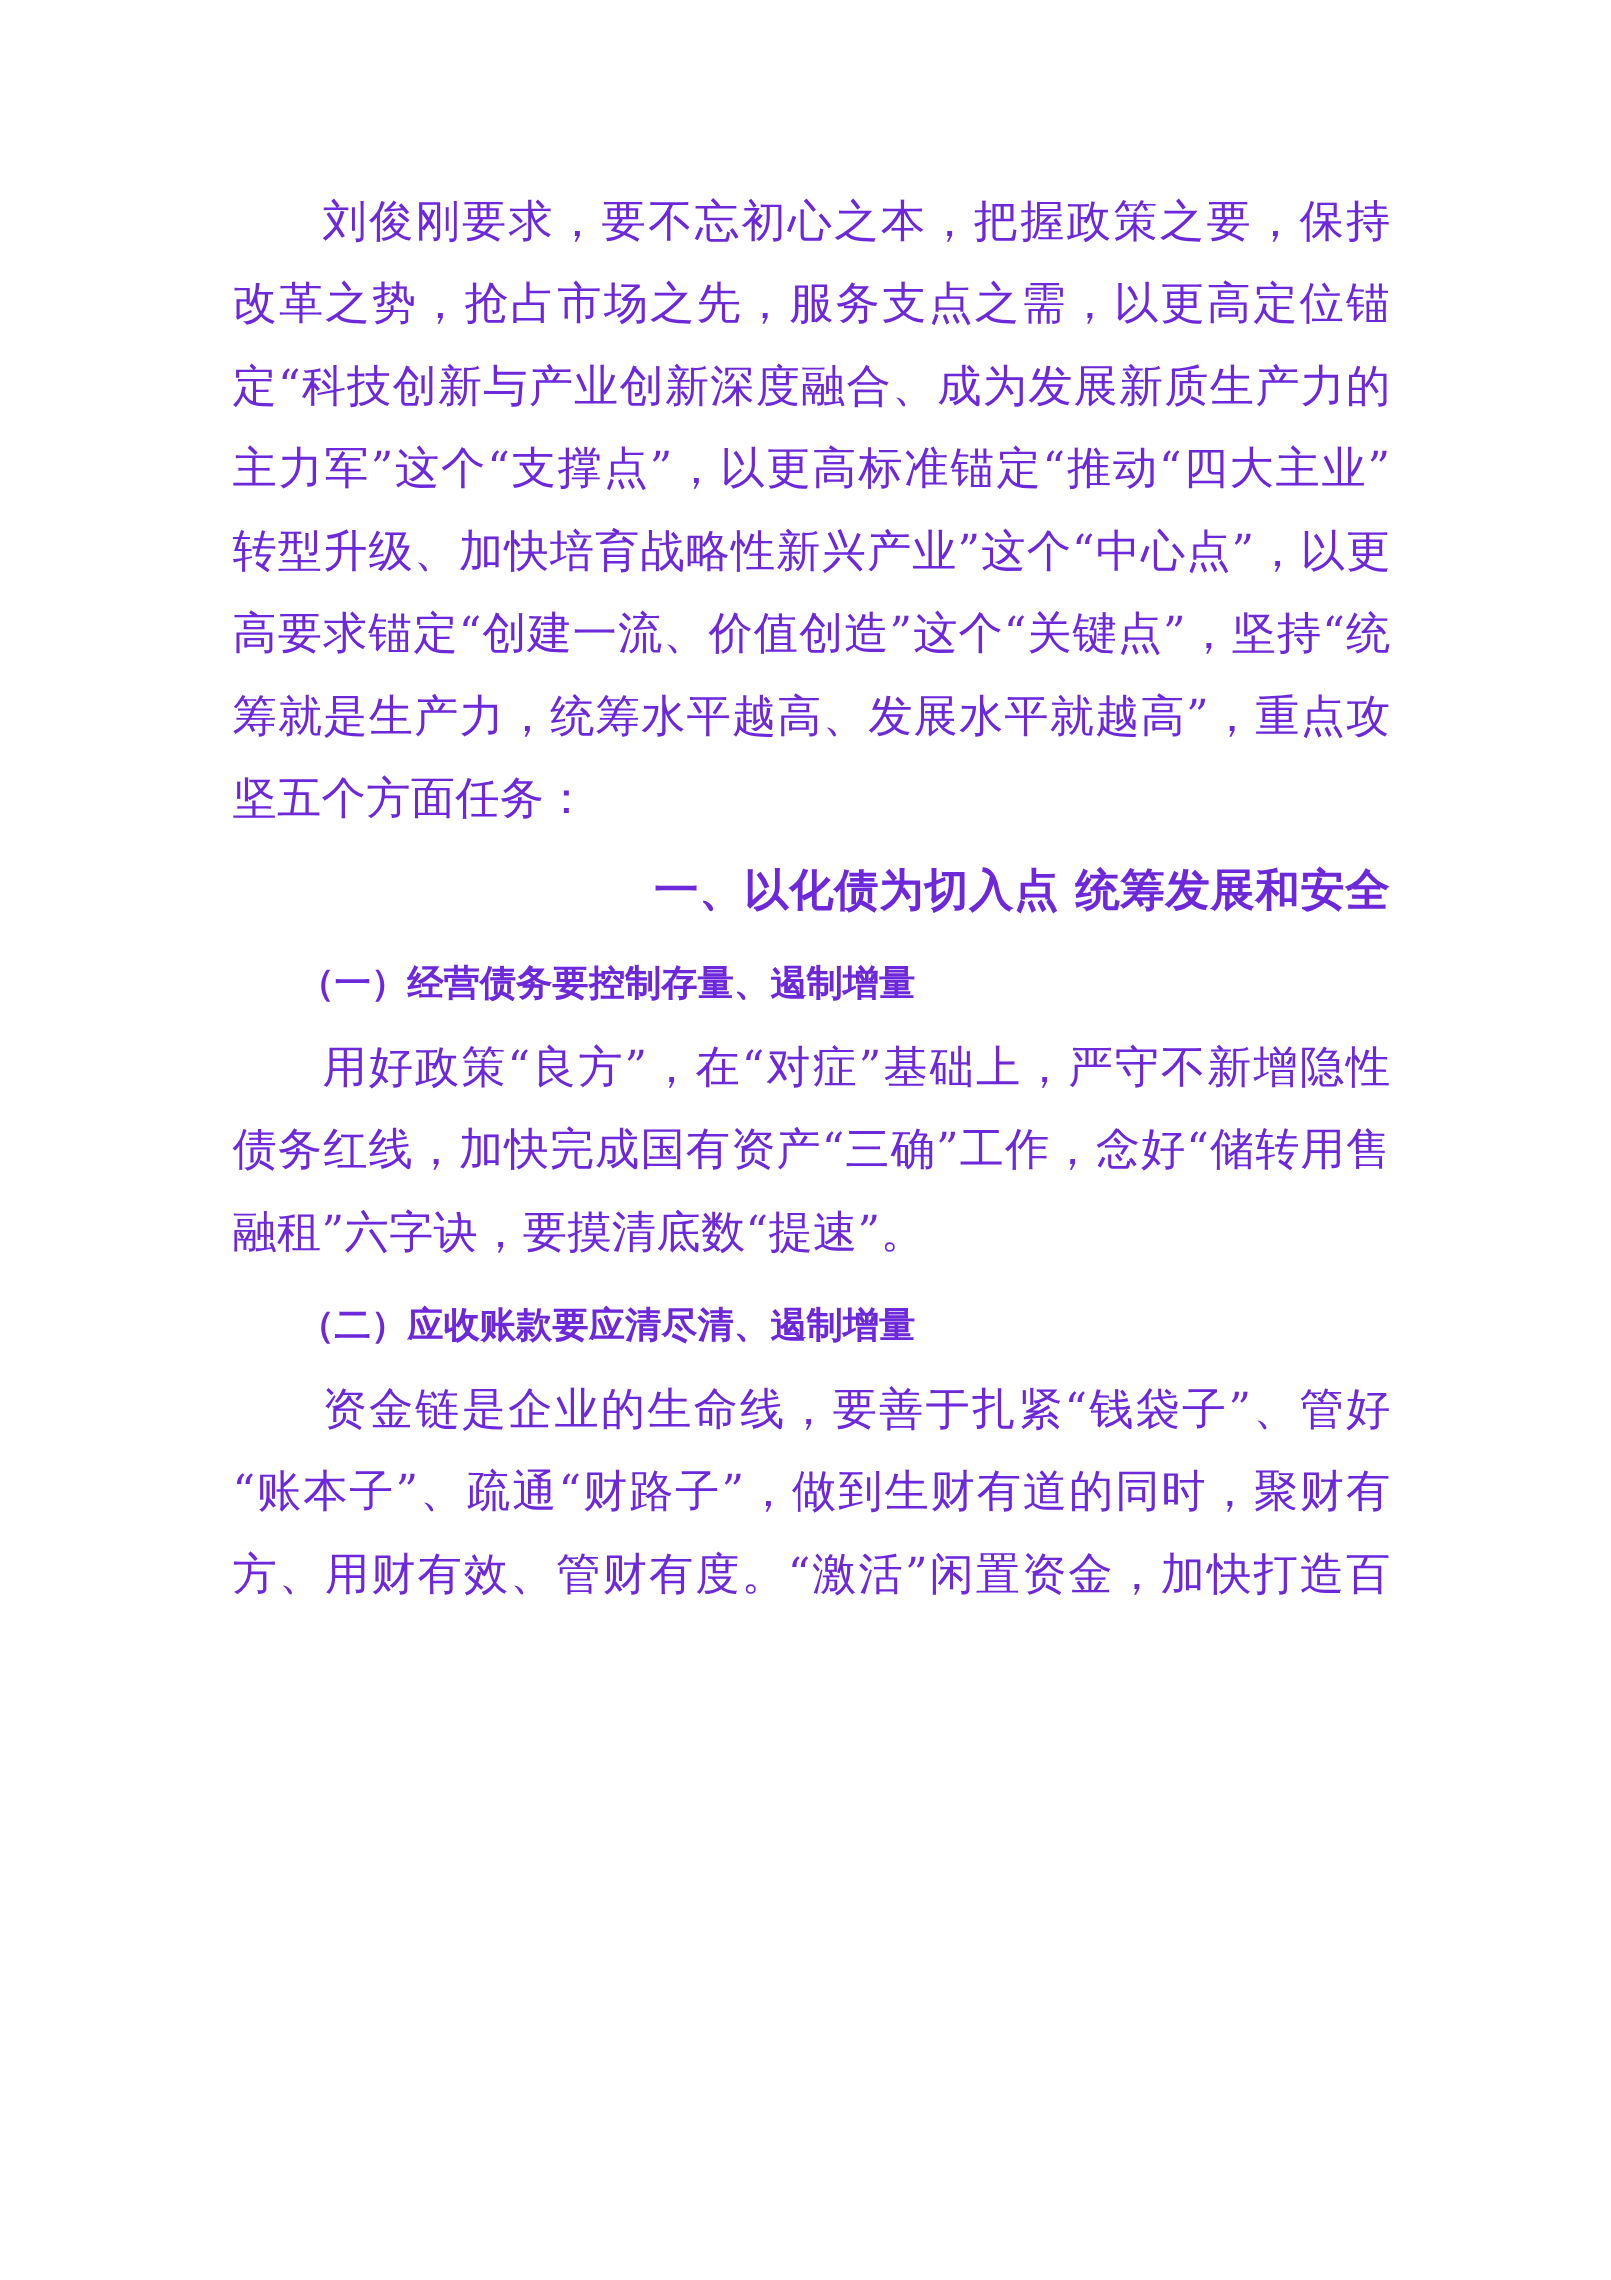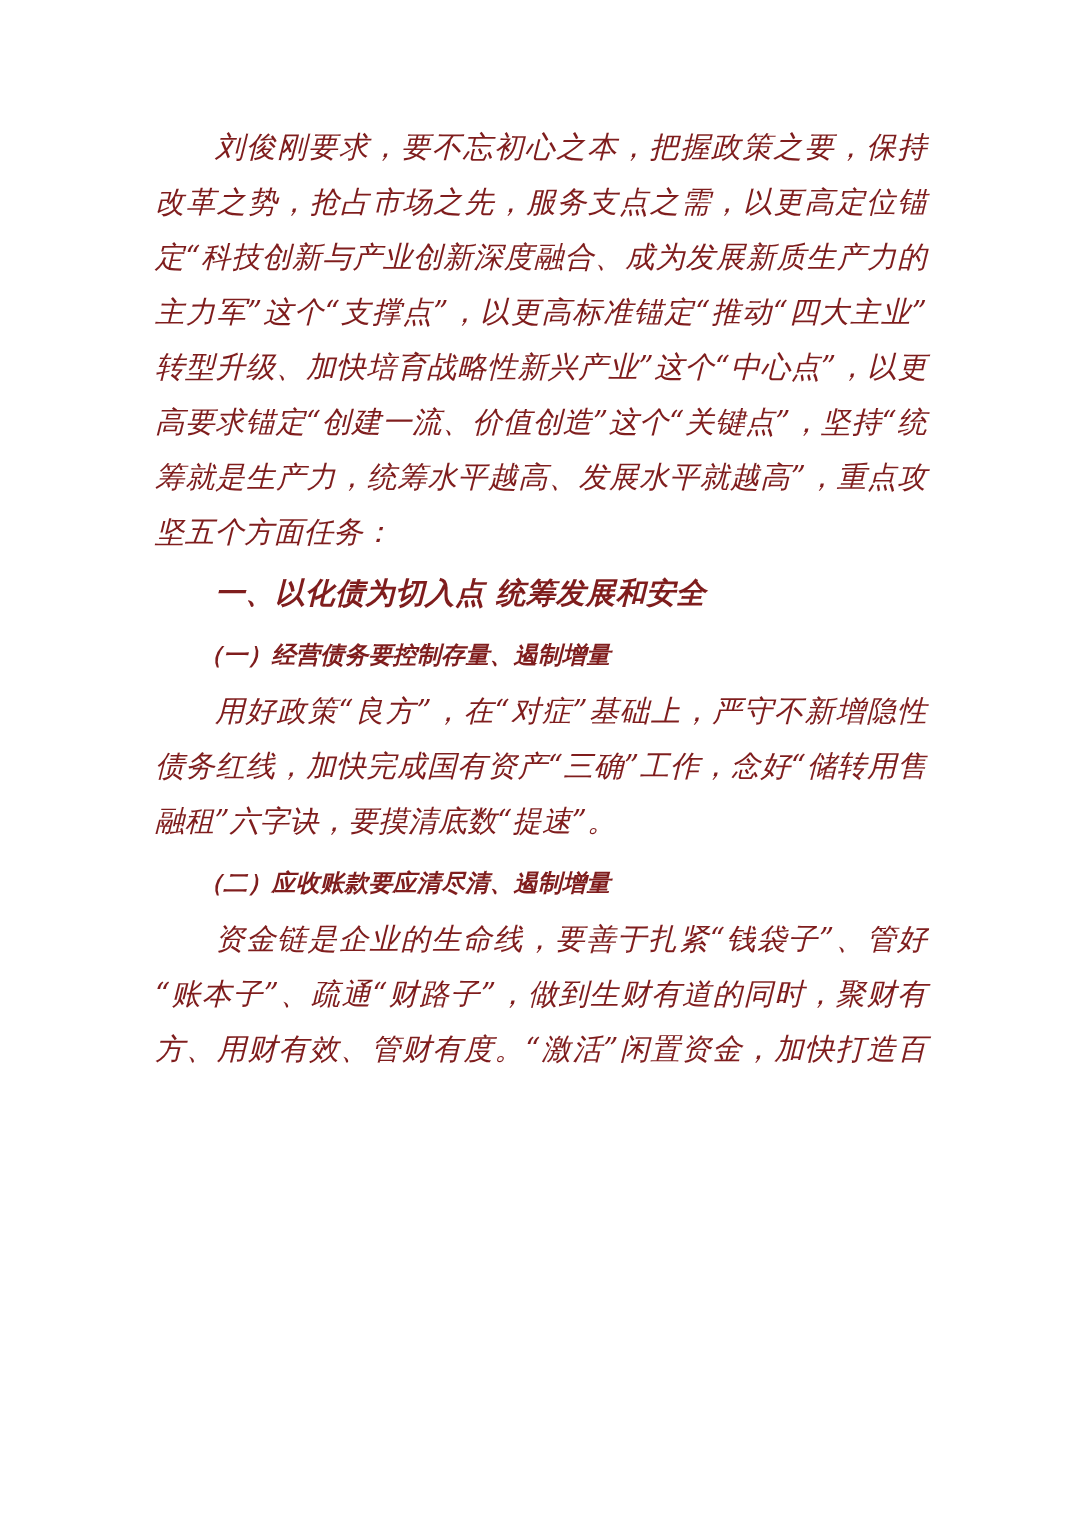--- a/index.html
+++ b/index.html
@@ -8,22 +8,21 @@
     background: #ffffff;
   }
   .page {
     position: relative;
     width: 1074px;
     height: 1080px;
     margin: 0 auto;
     background: #ffffff;
     box-sizing: border-box;
     font-family: "DejaVu Serif", "Liberation Serif", serif;
-    color: #7f1d1d;
-    font-style: italic;
+    color: #6d28d9;
   }
   .content {
     position: absolute;
     left: 155px;
     top: 120px;
     width: 772px;
   }
   p.body-text {
     margin: 0 0 2px 0;
     font-size: 29.5px;
@@ -37,20 +36,21 @@
     text-indent: 60px;
   }
   p.heading {
     margin: 6px 0 2px 0;
     font-size: 29.5px;
     line-height: 55px;
     font-weight: bold;
     text-indent: 60px;
     font-family: "DejaVu Sans", "Liberation Sans", sans-serif;
     letter-spacing: 0.5px;
+    text-align: right;
   }
   p.subheading {
     margin: 6px 0 2px 0;
     font-size: 24px;
     line-height: 55px;
     font-weight: bold;
     text-indent: 44px;
     font-family: "DejaVu Serif", "Liberation Serif", serif;
     letter-spacing: 0.2px;
   }

